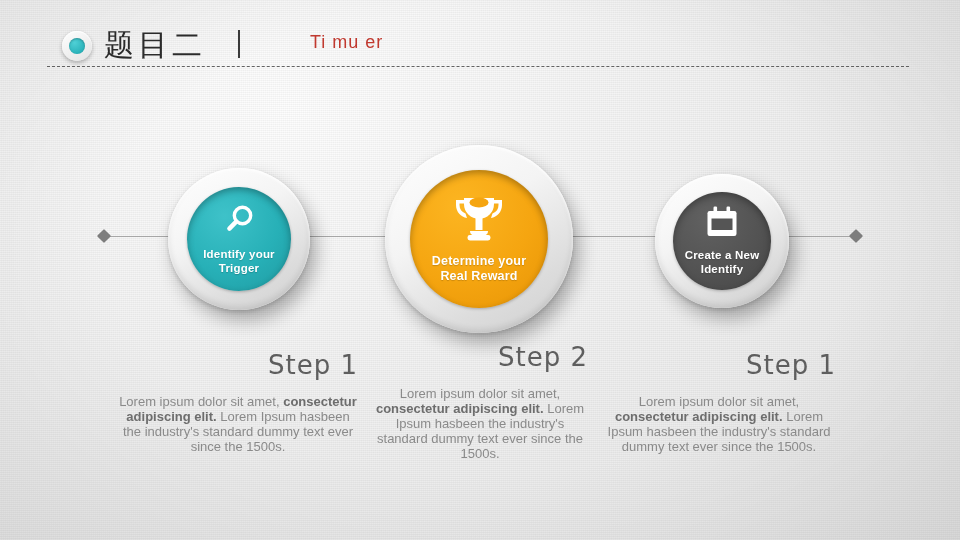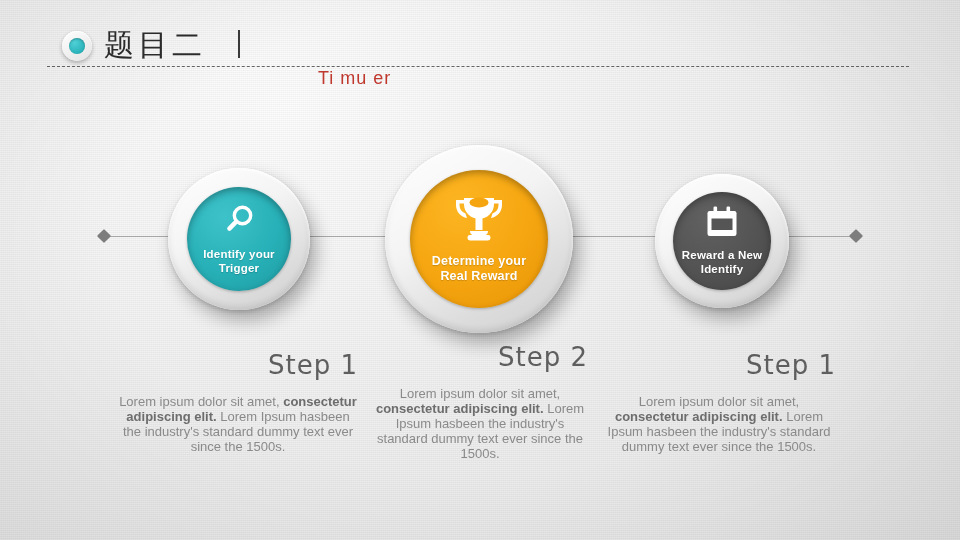--- a/index.html
+++ b/index.html
@@ -42,22 +42,22 @@
   .hdr-title{
     position:absolute;left:104px;top:25px;
     font-size:30px;letter-spacing:4px;color:#2b2b2b;
     font-family:"DejaVu Sans","Liberation Sans",sans-serif;font-weight:400;
     line-height:40px;white-space:nowrap;
   }
   .hdr-sep{
     position:absolute;left:238px;top:30px;width:2px;height:28px;background:#3a3a3a;
   }
   .hdr-sub{
-    position:absolute;left:318px;top:32px;
-    font-size:18px;color:#c0392f;letter-spacing:1px;white-space:nowrap;margin-top:36px;
+    position:absolute;left:310px;top:32px;
+    font-size:18px;color:#c0392f;letter-spacing:1px;white-space:nowrap;
   }
   .hdr-rule{
     position:absolute;left:47px;top:66px;width:862px;height:0;
     border-top:1.5px dashed #4a4a4a;opacity:.85;
   }
 
   
   .conn-line{
     position:absolute;left:104px;top:236px;width:752px;height:0;
     border-top:1px solid #9a9a9a;opacity:.85;
@@ -189,21 +189,21 @@
     <div class="disc slate">
       <span class="icon">
         <svg width="34" height="32" viewBox="0 0 34 32">
           <rect x="8.5" y="0.5" width="3.6" height="7" rx="1.2" fill="#fff"></rect>
           <rect x="21.5" y="0.5" width="3.6" height="7" rx="1.2" fill="#fff"></rect>
           <rect x="2.5" y="5" width="29" height="25" rx="2.2" fill="#fff"></rect>
           <rect x="6.5" y="12.5" width="21" height="11.5" fill="#555555"></rect>
         </svg>
       </span>
       <span class="label">
-        <span>Reward a New</span><br>
+        <span>Create a New</span><br>
         <span>Identify</span>
       </span>
     </div>
   </div>
 
   <div class="step" id="step1">
     <h3>Step 1</h3>
     <p><span>Lorem ipsum dolor sit amet, </span><b>consectetur adipiscing elit.</b><span> Lorem Ipsum hasbeen the industry's standard dummy text ever since the 1500s.</span></p>
   </div>
 

